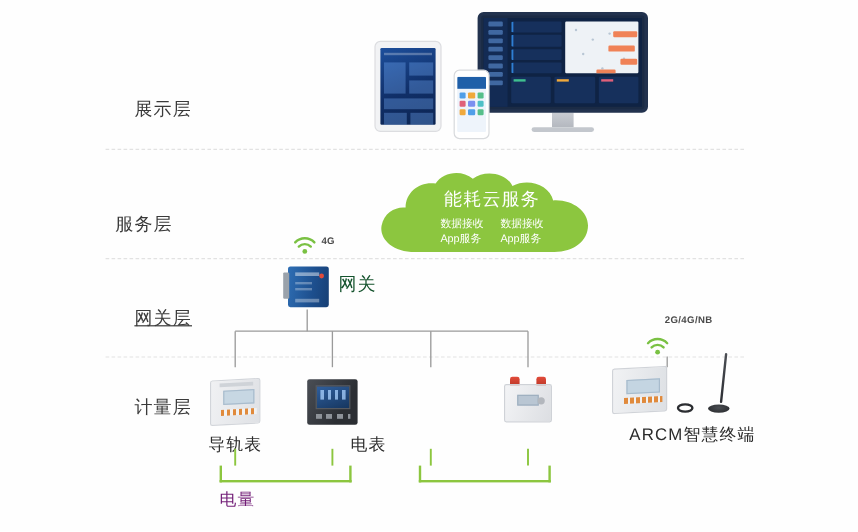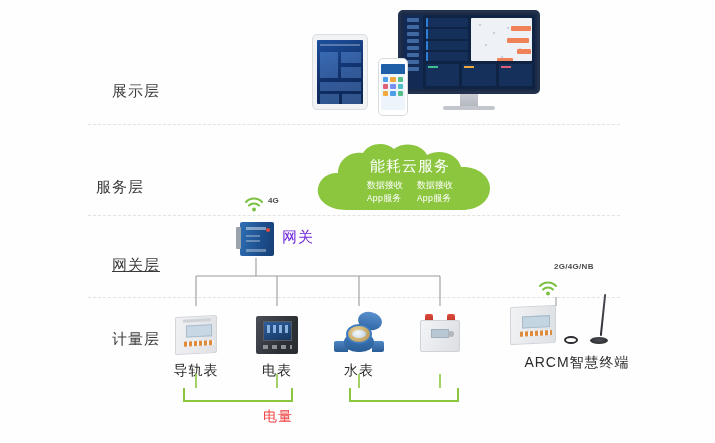--- a/index.html
+++ b/index.html
@@ -134,21 +134,21 @@
   .cloud-wrap { position: absolute; left: 312px; top: 144px; width: 196px; height: 70px; }
   .cloud-svg { position: absolute; inset: 0; }
   .cloud-text {
     position: absolute; inset: 0;
     display: flex; flex-direction: column;
     align-items: center; justify-content: center;
     color: #ffffff; pointer-events: none;
   }
   .cloud-title { font-size: 15px; letter-spacing: 1px; margin-bottom: 4px; margin-top: 4px; }
   .cloud-sub { display: flex; gap: 14px; }
-  .cloud-col { display: flex; flex-direction: column; gap: 1px; font-family: Liberation Mono, monospace; }
+  .cloud-col { display: flex; flex-direction: column; gap: 1px; }
   .cloud-item { font-size: 9px; line-height: 12px; }
 
   
   .gw-wrap { position: absolute; left: 232px; top: 196px; width: 110px; height: 62px; }
   .gw-wifi { position: absolute; left: 12px; top: 0px; }
   .gw-4g {
     position: absolute; left: 36px; top: 0px;
     font-size: 8px; color: #4a4a4a; font-weight: bold;
   }
   .gw-box {
@@ -158,21 +158,21 @@
     border-radius: 2px;
     position: absolute;
   }
   .gw-conn {
     position: absolute; left: -4px; top: 5px;
     width: 5px; height: 22px;
     background: #9aa2ab; border-radius: 1px;
   }
   .gw-label {
     position: absolute; left: 50px; top: 32px;
-    font-size: 15px; color: #6d28d9; letter-spacing: 1px;
+    font-size: 15px; color: #14532d; letter-spacing: 1px;
   }
 
   
   .tree { position: absolute; left: 0; top: 0; width: 715px; height: 443px; pointer-events: none; }
 
   
   .meter { position: absolute; width: 90px; text-align: center; }
   .meter-img { height: 48px; display: flex; align-items: flex-end; justify-content: center; }
   .meter-name {
     margin-top: 8px; font-size: 14px; color: #2b2b2b; letter-spacing: 1px; white-space: nowrap;
@@ -314,22 +314,22 @@
   }
 
   
   .bracket { position: absolute; }
   .bracket-u {
     border: 2px solid #8cc63f;
     border-top: none;
     height: 14px;
   }
   .bracket-label {
-    text-align: right; margin-top: 6px;
-    font-size: 14px; color: #ef4444; letter-spacing: 1px; white-space: nowrap;
+    text-align: left; margin-top: 6px;
+    font-size: 14px; color: #701a75; letter-spacing: 1px; white-space: nowrap;
   }
 </style>
 </head>
 <body>
 
 <div id="stage">
 
   <div class="sep" style="top:124px; width:532px;"></div>
   <div class="sep" style="top:215px; width:532px;"></div>
   <div class="sep" style="top:297px; width:532px;"></div>
@@ -483,46 +483,32 @@
     <div class="meter-img">
       <div class="din">
         <div class="din-top"></div>
         <div class="din-lcd"></div>
         <div class="din-term"></div>
       </div>
     </div>
     <div class="meter-name">导轨表</div>
   </div>
 
-  <div class="meter" style="left:232px; top:306px;">
+  <div class="meter" style="left:232px; top:306px;text-align:right;">
     <div class="meter-img">
       <div class="panel">
         <div class="panel-lcd">
             <div class="panel-seg"></div>
           </div>
         <div class="panel-btns"></div>
       </div>
     </div>
     <div class="meter-name">电表</div>
   </div>
 
-  <div class="meter" style="left:314px; top:302px;">
-    <div class="meter-img" style="height:52px;">
-      <div class="water">
-        <div class="w-lid"></div>
-        <div class="w-pipe-l"></div>
-        <div class="w-pipe-r"></div>
-        <div class="w-body"></div>
-        <div class="w-dial">
-            <div class="w-dial-in"></div>
-          </div>
-      </div>
-    </div>
-    <div class="meter-name">水表</div>
-  </div>
 
   <div class="meter" style="left:395px; top:304px;">
     <div class="meter-img" style="height:50px;">
       <div class="gas">
         <div class="gas-pipe-l"></div>
         <div class="gas-pipe-r"></div>
         <div class="gas-body">
           <div class="gas-lcd"></div>
           <div class="gas-knob"></div>
         </div>

